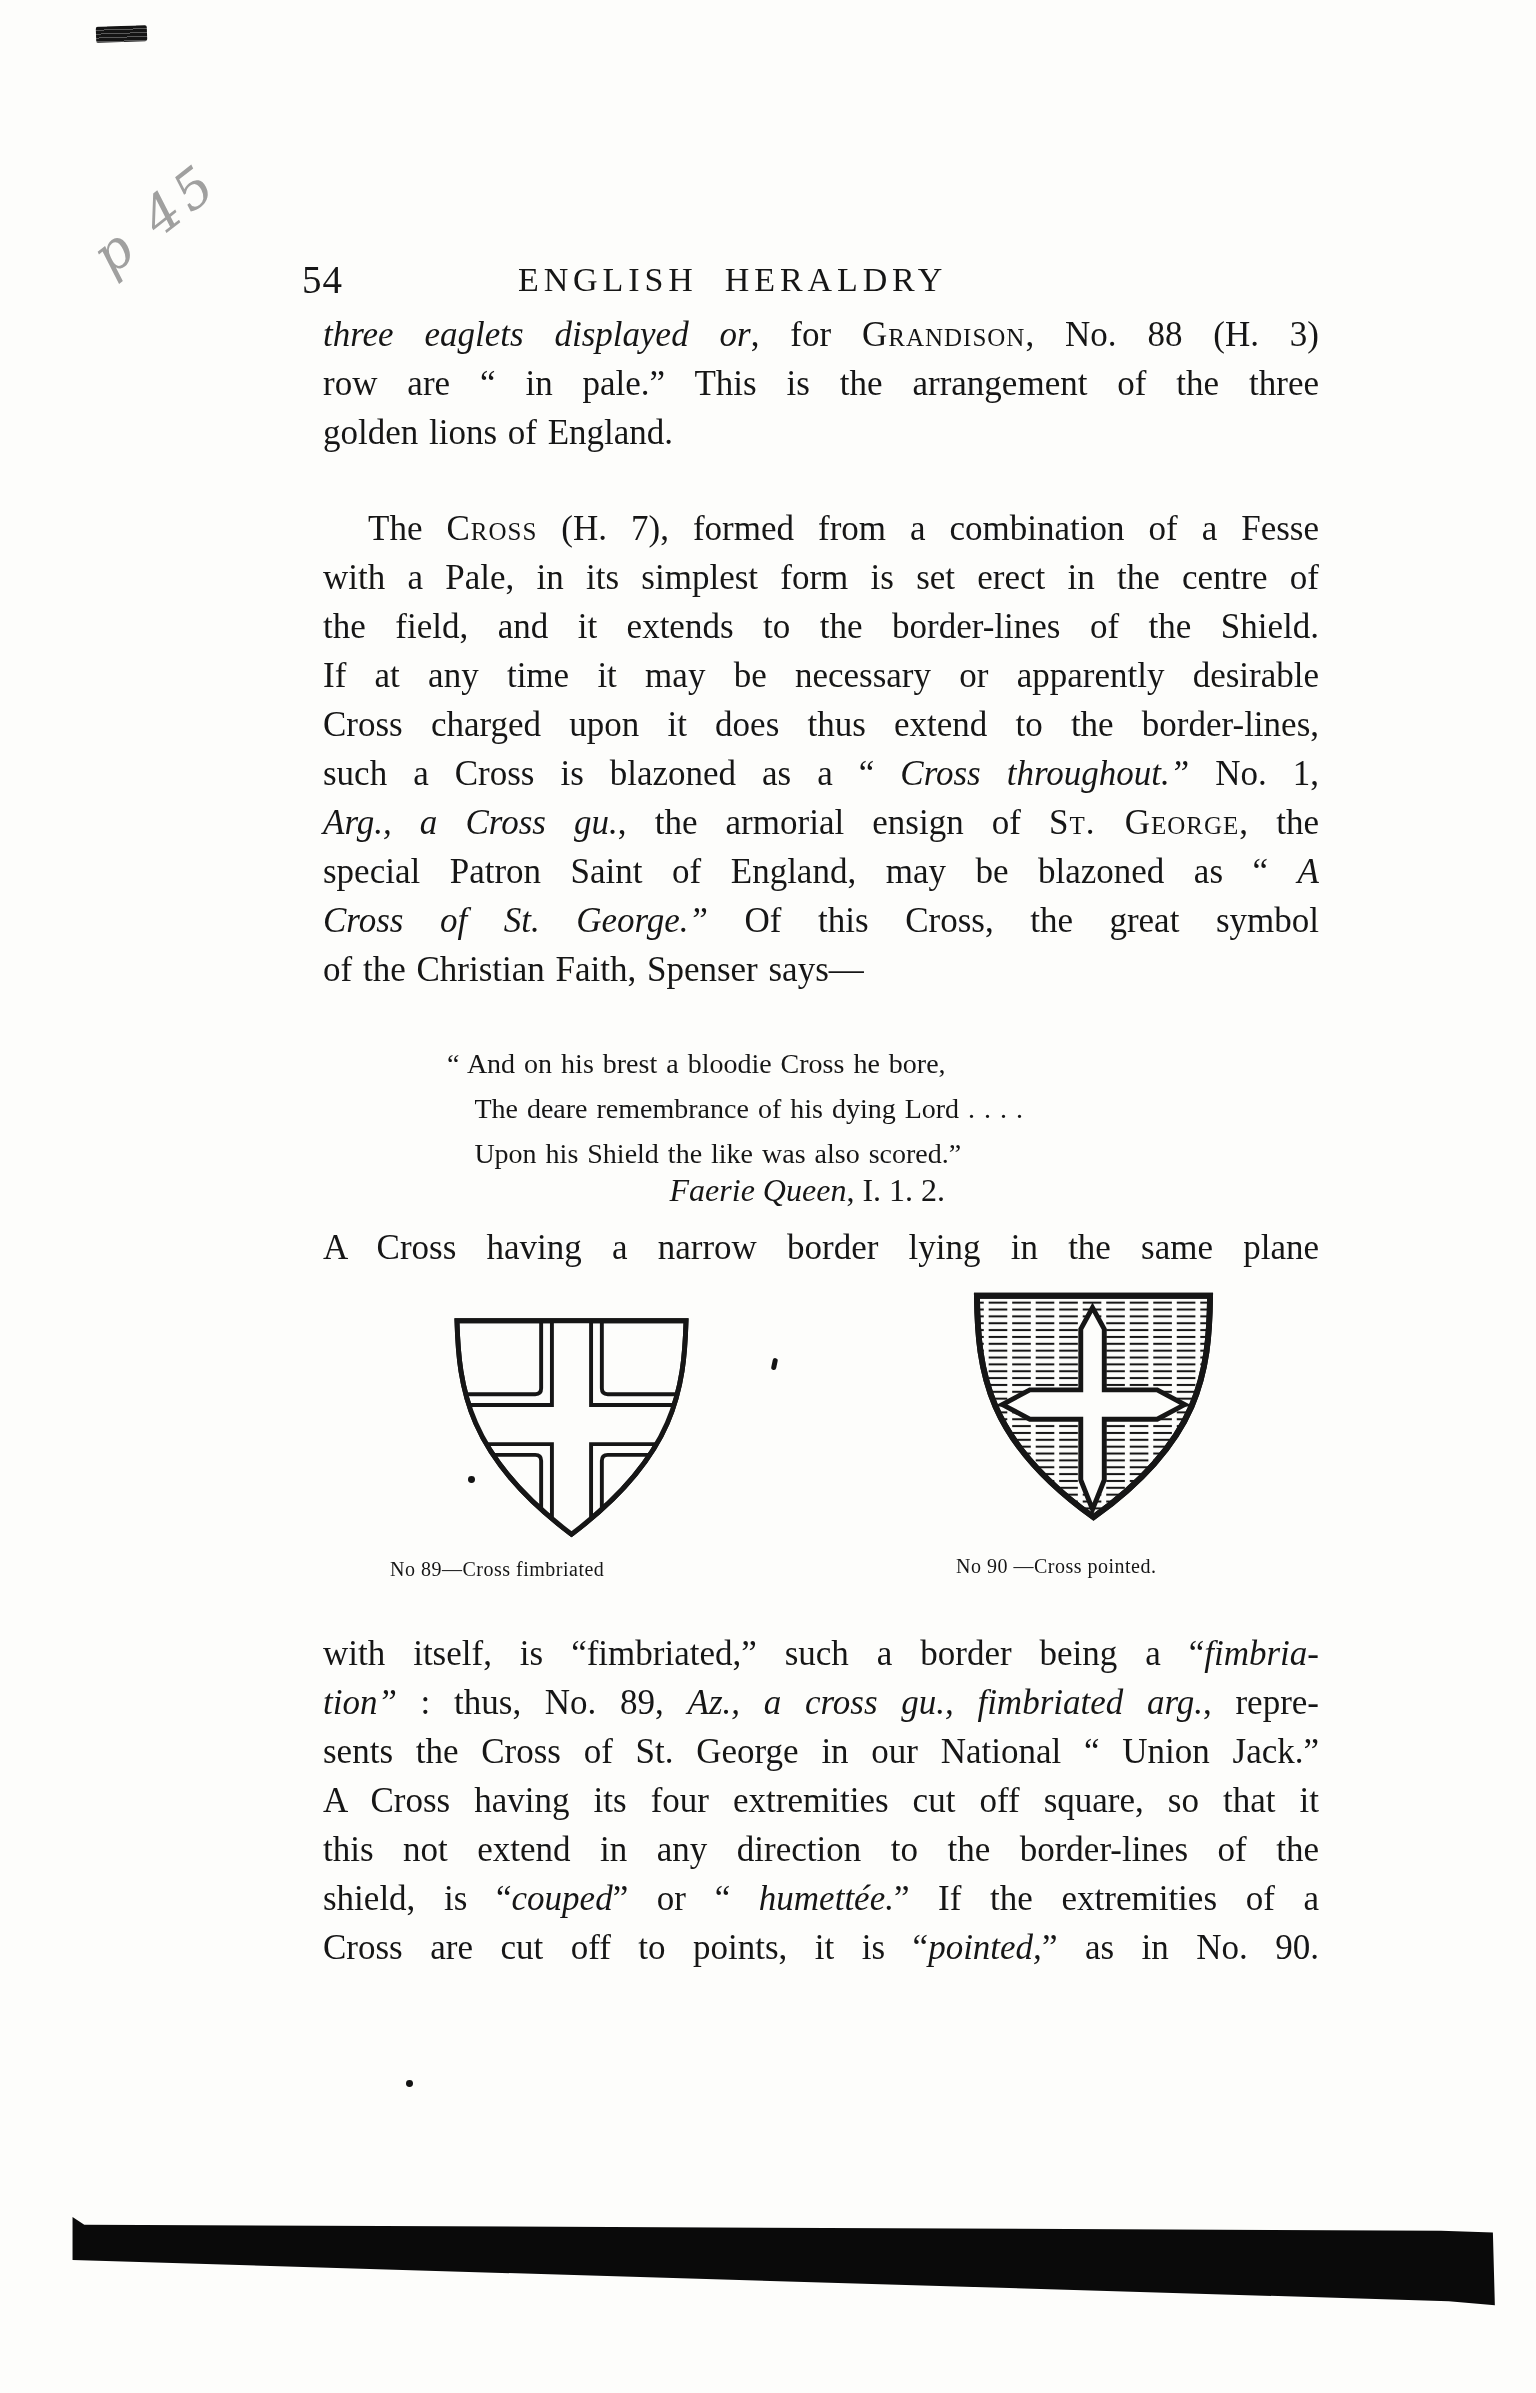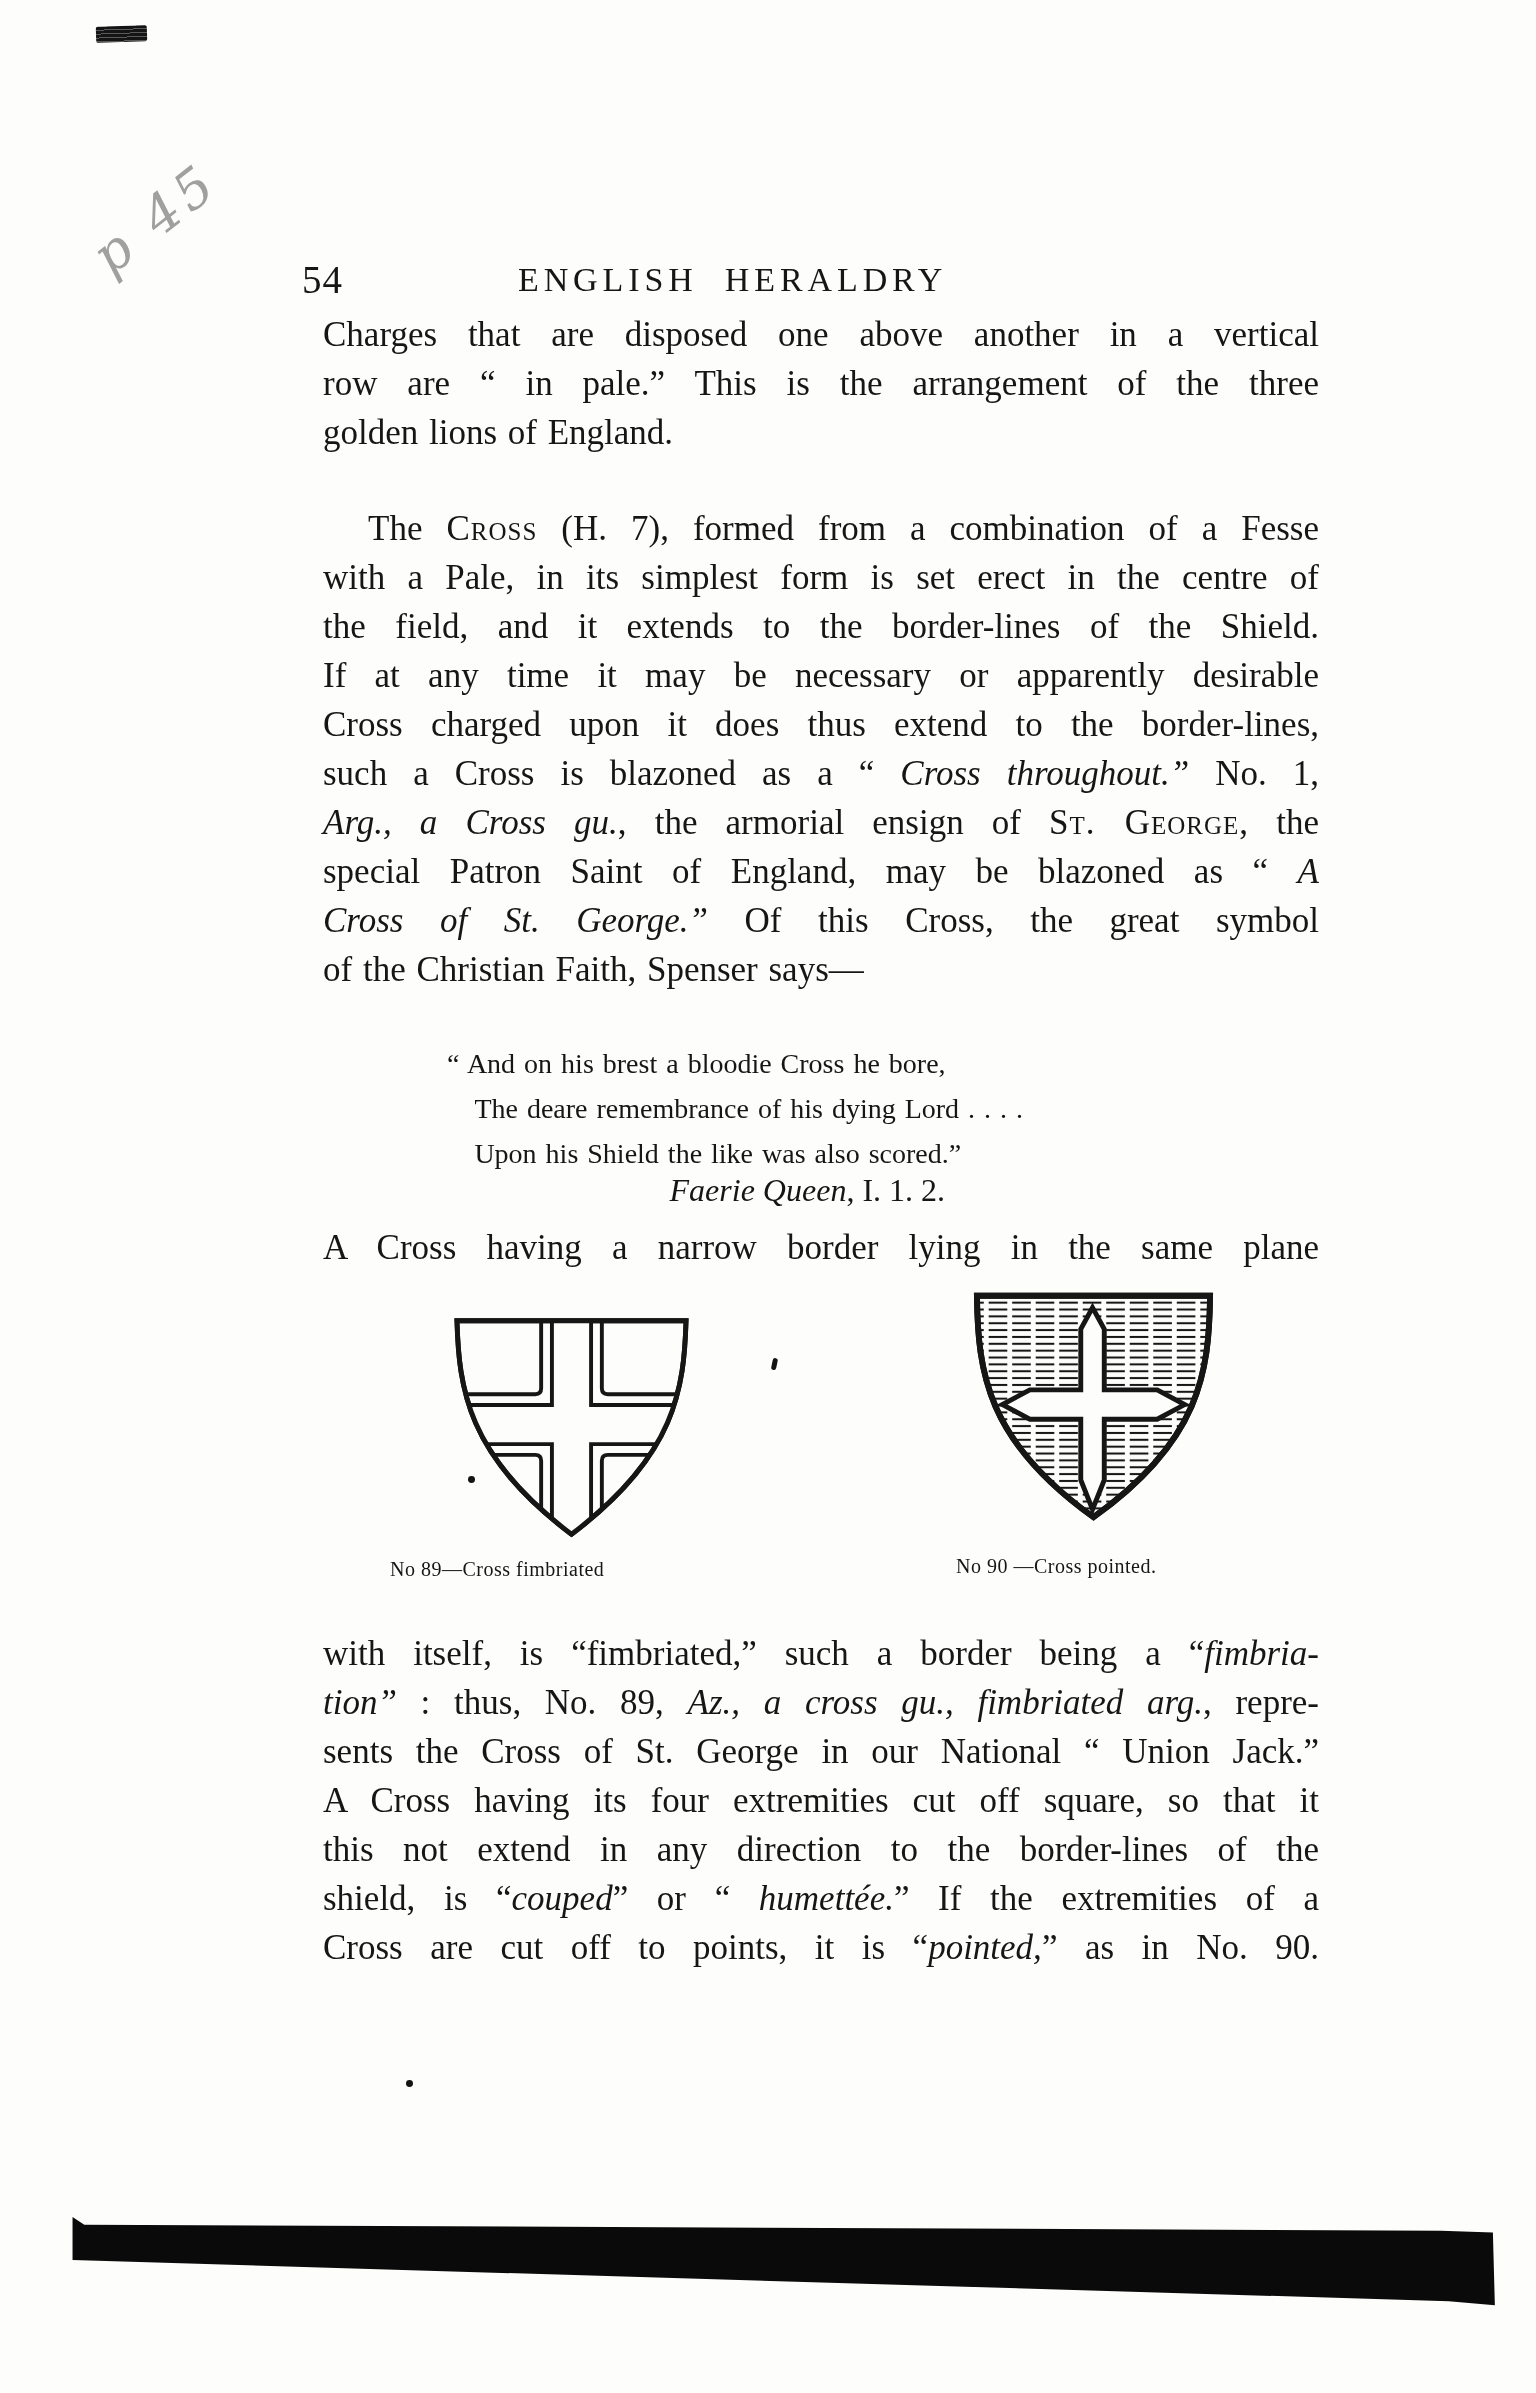--- a/index.html
+++ b/index.html
@@ -47,21 +47,21 @@
 
 <div class="page">
 
   <div class="smudge"></div>
   <div class="pencil">p 45</div>
 
   <div class="pagenum">54</div>
   <div class="runtitle">ENGLISH HERALDRY</div>
 
   <div class="block" style="top:310px;">
-      <div class="tline"><span>Charges that are disposed one above another in a vertical</span></div>
+      <div class="tline"><span class="i">three eaglets displayed or</span><span>, for </span><span class="sc">Grandison</span><span>, No. 88 (H. 3)</span></div>
       <div class="tline"><span>row are “ in pale.”  This is the arrangement of the three</span></div>
       <div class="tline left"><span>golden lions of England.</span></div>
     </div>
   <div class="block" style="top:504px;">
       <div class="tline ind"><span>The </span><span class="sc">Cross</span><span> (H. 7), formed from a combination of a Fesse</span></div>
       <div class="tline"><span>with a Pale, in its simplest form is set erect in the centre of</span></div>
       <div class="tline"><span>the field, and it extends to the border-lines of the Shield.</span></div>
       <div class="tline"><span>If at any time it may be necessary or apparently desirable</span></div>
       <div class="tline"><span>Cross charged upon it does thus extend to the border-lines,</span></div>
       <div class="tline"><span>such a Cross is blazoned as a “ </span><span class="i">Cross throughout.”</span><span> No. 1,</span></div>

